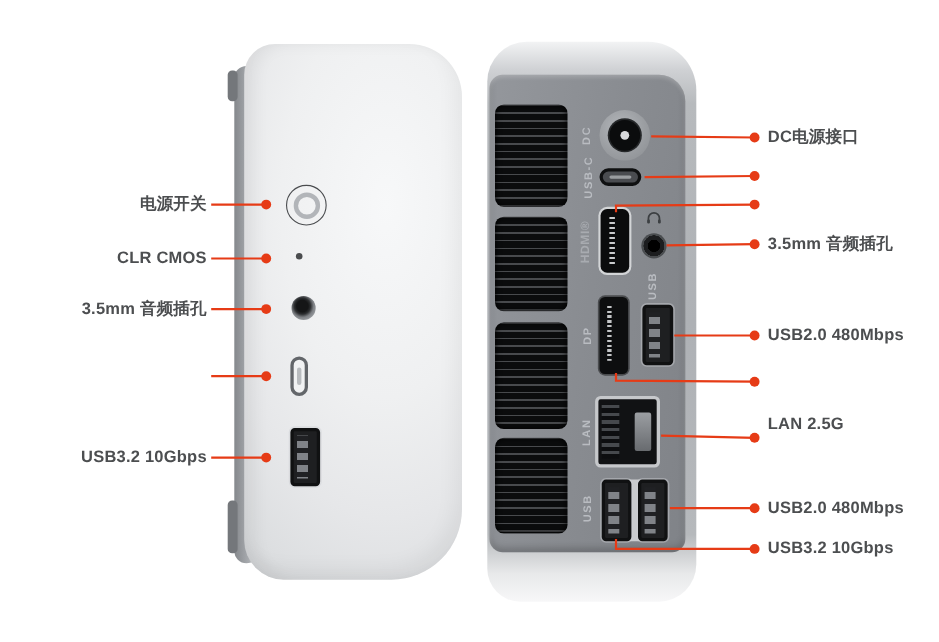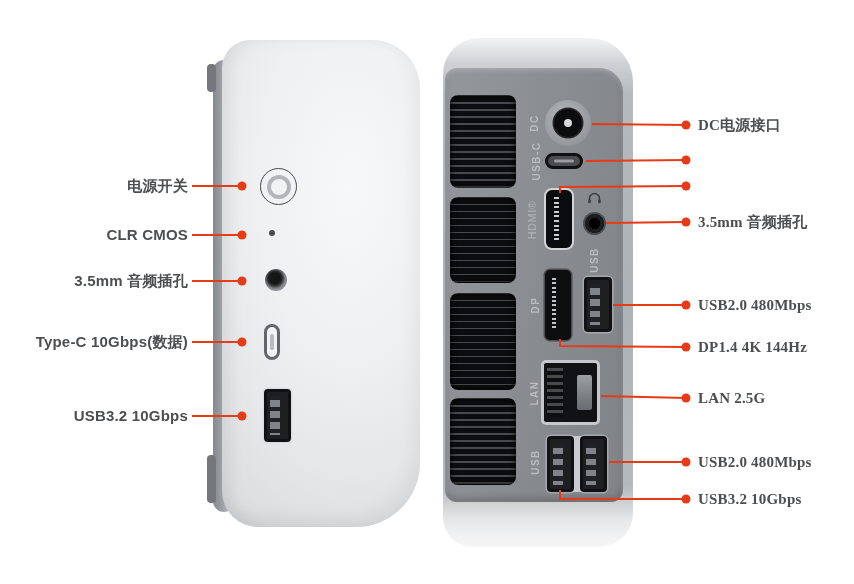--- a/index.html
+++ b/index.html
@@ -6,21 +6,21 @@
   #stage{
     position:relative;width:854px;height:584px;background:#ffffff;overflow:hidden;
     font-family:"Liberation Sans","DejaVu Sans",sans-serif;
   }
   
   .lbl{
     position:absolute;font-size:15px;font-weight:600;color:#4c4e50;
     line-height:20px;white-space:nowrap;letter-spacing:.2px;
   }
   .lbl.left{right:666px;text-align:center;}
-  .lbl.right{left:698px;text-align:left;font-family:Liberation Serif, serif;}
+  .lbl.right{left:698px;text-align:left;}
   
   .lv-backstrip{position:absolute;left:213px;top:60px;width:22px;height:452px;border-radius:12px;
     background:linear-gradient(90deg,#85888c,#aeb1b5 70%,#9a9da1);}
   .lv-tab{position:absolute;background:#74777b;border-radius:4px;}
   .lv-tab.t{left:207px;top:64px;width:9px;height:28px;}
   .lv-tab.b{left:207px;top:455px;width:9px;height:48px;}
   .lv-body{position:absolute;left:222px;top:40px;width:198px;height:487px;
     border-radius:28px 48px 64px 36px;
     background:radial-gradient(120% 90% at 65% 30%,#f7f8f9 0%,#eff0f1 40%,#e6e7e9 65%,#dcdee0 85%,#d3d5d7 100%);
     box-shadow:inset -6px -10px 18px rgba(0,0,0,.05),inset 10px 0 14px rgba(0,0,0,.05);}
@@ -185,24 +185,22 @@
         <circle cx="686" cy="347" r="4.5"></circle>
       <circle cx="686" cy="398" r="4.5"></circle>
         <circle cx="686" cy="462" r="4.5"></circle>
       <circle cx="686" cy="499" r="4.5"></circle>
     </g>
   </svg>
 
   <div class="lbl left" style="top:176px;">电源开关</div>
   <div class="lbl left" style="top:225px;">CLR CMOS</div>
   <div class="lbl left" style="top:271px;">3.5mm 音频插孔</div>
-  <div class="lbl left" style="top:332px;">Type-C 10Gbps(数据)</div>
   <div class="lbl left" style="top:406px;">USB3.2 10Gbps</div>
 
   <div class="lbl right" style="top:115px;">DC电源接口</div>
   <div class="lbl right" style="top:212px;">3.5mm 音频插孔</div>
   <div class="lbl right" style="top:295px;">USB2.0 480Mbps</div>
-  <div class="lbl right" style="top:337px;">DP1.4 4K 144Hz</div>
-  <div class="lbl right" style="top:388px;">LAN 2.5G</div>
+  <div class="lbl right" style="top:376px;">LAN 2.5G</div>
   <div class="lbl right" style="top:452px;">USB2.0 480Mbps</div>
   <div class="lbl right" style="top:489px;">USB3.2 10Gbps</div>
 
 </div>
 
 </body></html>

